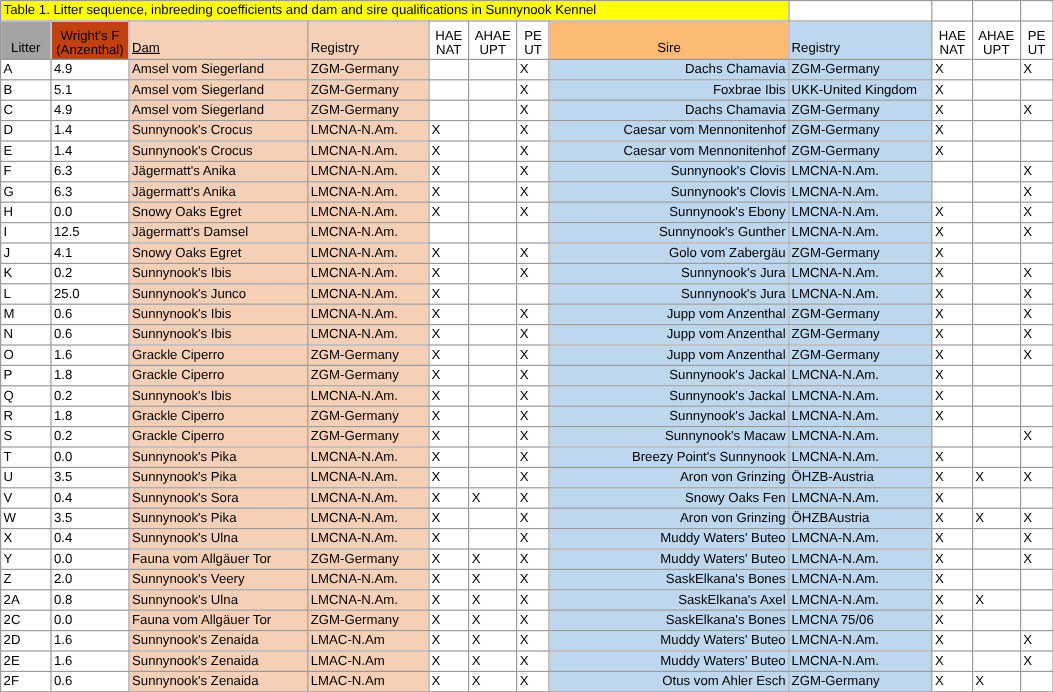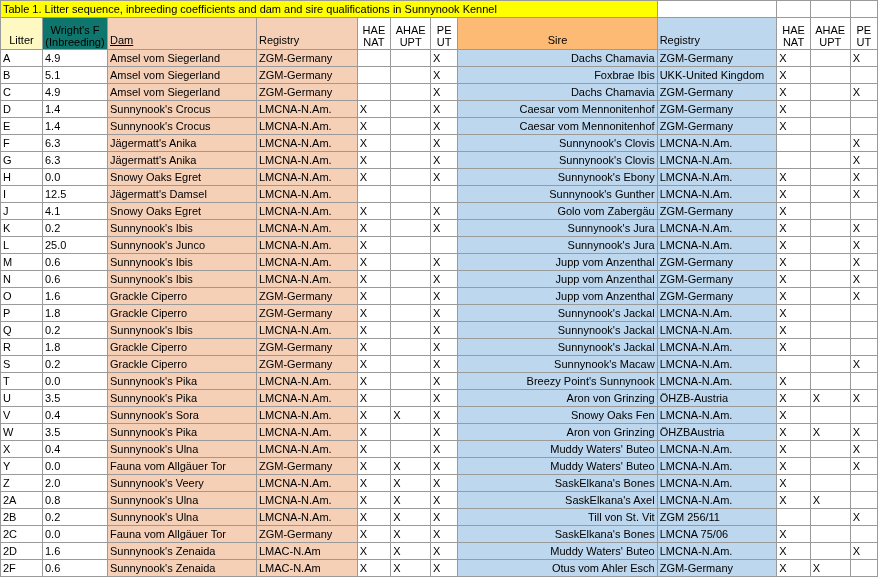--- a/index.html
+++ b/index.html
@@ -60,22 +60,22 @@
   }
 
   
   tr.header td {
     height: 30px;
     vertical-align: bottom;
     text-align: center;
     font-size: 11px;
     padding-bottom: 1px;
   }
-  .hdr-litter { background: #fef9c3; font-weight: normal; }
-  .hdr-wright { background: #0f766e; }
+  .hdr-litter { background: #a3a3a3; font-weight: normal; }
+  .hdr-wright { background: #c2410c; }
   .hdr-dam    { background: #f5cfb6; text-align: left !important; vertical-align: bottom; text-decoration: underline; }
   .hdr-dreg   { background: #f5cfb6; text-align: left !important; }
   .hdr-dflag  { background: #ffffff; }
   .hdr-sire   { background: #fdba74; }
   .hdr-sreg   { background: #bdd7ee; text-align: left !important; }
   .hdr-sflag  { background: #ffffff; }
 
   .hdr-two {
     display: block;
     line-height: 12px;
@@ -110,21 +110,21 @@
       <td class="title-cell" colspan="8">Table 1.  Litter sequence, inbreeding coefficients and dam and sire qualifications in Sunnynook Kennel</td>
       <td class="title-blank"></td>
       <td class="title-blank"></td>
       <td class="title-blank"></td>
       <td class="title-blank"></td>
     </tr>
     <tr class="header">
       <td class="hdr-litter">Litter</td>
       <td class="hdr-wright">
         <span class="hdr-two">Wright's F</span>
-        <span class="hdr-two">(Inbreeding)</span>
+        <span class="hdr-two">(Anzenthal)</span>
       </td>
       <td class="hdr-dam">Dam</td>
       <td class="hdr-dreg">Registry</td>
       <td class="hdr-dflag">
         <span class="hdr-two">HAE</span>
         <span class="hdr-two">NAT</span>
       </td>
       <td class="hdr-dflag">
         <span class="hdr-two">AHAE</span>
         <span class="hdr-two">UPT</span>
@@ -522,34 +522,20 @@
         <td class="cell-plain">X</td>
         <td class="cell-plain">X</td>
         <td class="cell-plain">X</td>
         <td class="cell-sire-name">SaskElkana's Axel</td>
         <td class="cell-sire">LMCNA-N.Am.</td>
         <td class="cell-plain">X</td>
         <td class="cell-plain">X</td>
         <td class="cell-plain"></td>
       </tr>
       <tr>
-        <td class="cell-plain">2B</td>
-        <td class="cell-plain">0.2</td>
-        <td class="cell-dam">Sunnynook's Ulna</td>
-        <td class="cell-dam">LMCNA-N.Am.</td>
-        <td class="cell-plain">X</td>
-        <td class="cell-plain">X</td>
-        <td class="cell-plain">X</td>
-        <td class="cell-sire-name">Till von St. Vit</td>
-        <td class="cell-sire">ZGM  256/11</td>
-        <td class="cell-plain"></td>
-        <td class="cell-plain"></td>
-        <td class="cell-plain">X</td>
-      </tr>
-      <tr>
         <td class="cell-plain">2C</td>
         <td class="cell-plain">0.0</td>
         <td class="cell-dam">Fauna vom Allgäuer Tor</td>
         <td class="cell-dam">ZGM-Germany</td>
         <td class="cell-plain">X</td>
         <td class="cell-plain">X</td>
         <td class="cell-plain">X</td>
         <td class="cell-sire-name">SaskElkana's Bones</td>
         <td class="cell-sire">LMCNA 75/06</td>
         <td class="cell-plain">X</td>
@@ -564,20 +550,34 @@
         <td class="cell-plain">X</td>
         <td class="cell-plain">X</td>
         <td class="cell-plain">X</td>
         <td class="cell-sire-name">Muddy Waters' Buteo</td>
         <td class="cell-sire">LMCNA-N.Am.</td>
         <td class="cell-plain">X</td>
         <td class="cell-plain"></td>
         <td class="cell-plain">X</td>
       </tr>
       <tr>
+        <td class="cell-plain">2E</td>
+        <td class="cell-plain">1.6</td>
+        <td class="cell-dam">Sunnynook's Zenaida</td>
+        <td class="cell-dam">LMAC-N.Am</td>
+        <td class="cell-plain">X</td>
+        <td class="cell-plain">X</td>
+        <td class="cell-plain">X</td>
+        <td class="cell-sire-name">Muddy Waters' Buteo</td>
+        <td class="cell-sire">LMCNA-N.Am.</td>
+        <td class="cell-plain">X</td>
+        <td class="cell-plain"></td>
+        <td class="cell-plain">X</td>
+      </tr>
+      <tr>
         <td class="cell-plain">2F</td>
         <td class="cell-plain">0.6</td>
         <td class="cell-dam">Sunnynook's Zenaida</td>
         <td class="cell-dam">LMAC-N.Am</td>
         <td class="cell-plain">X</td>
         <td class="cell-plain">X</td>
         <td class="cell-plain">X</td>
         <td class="cell-sire-name">Otus vom Ahler Esch</td>
         <td class="cell-sire">ZGM-Germany</td>
         <td class="cell-plain">X</td>

